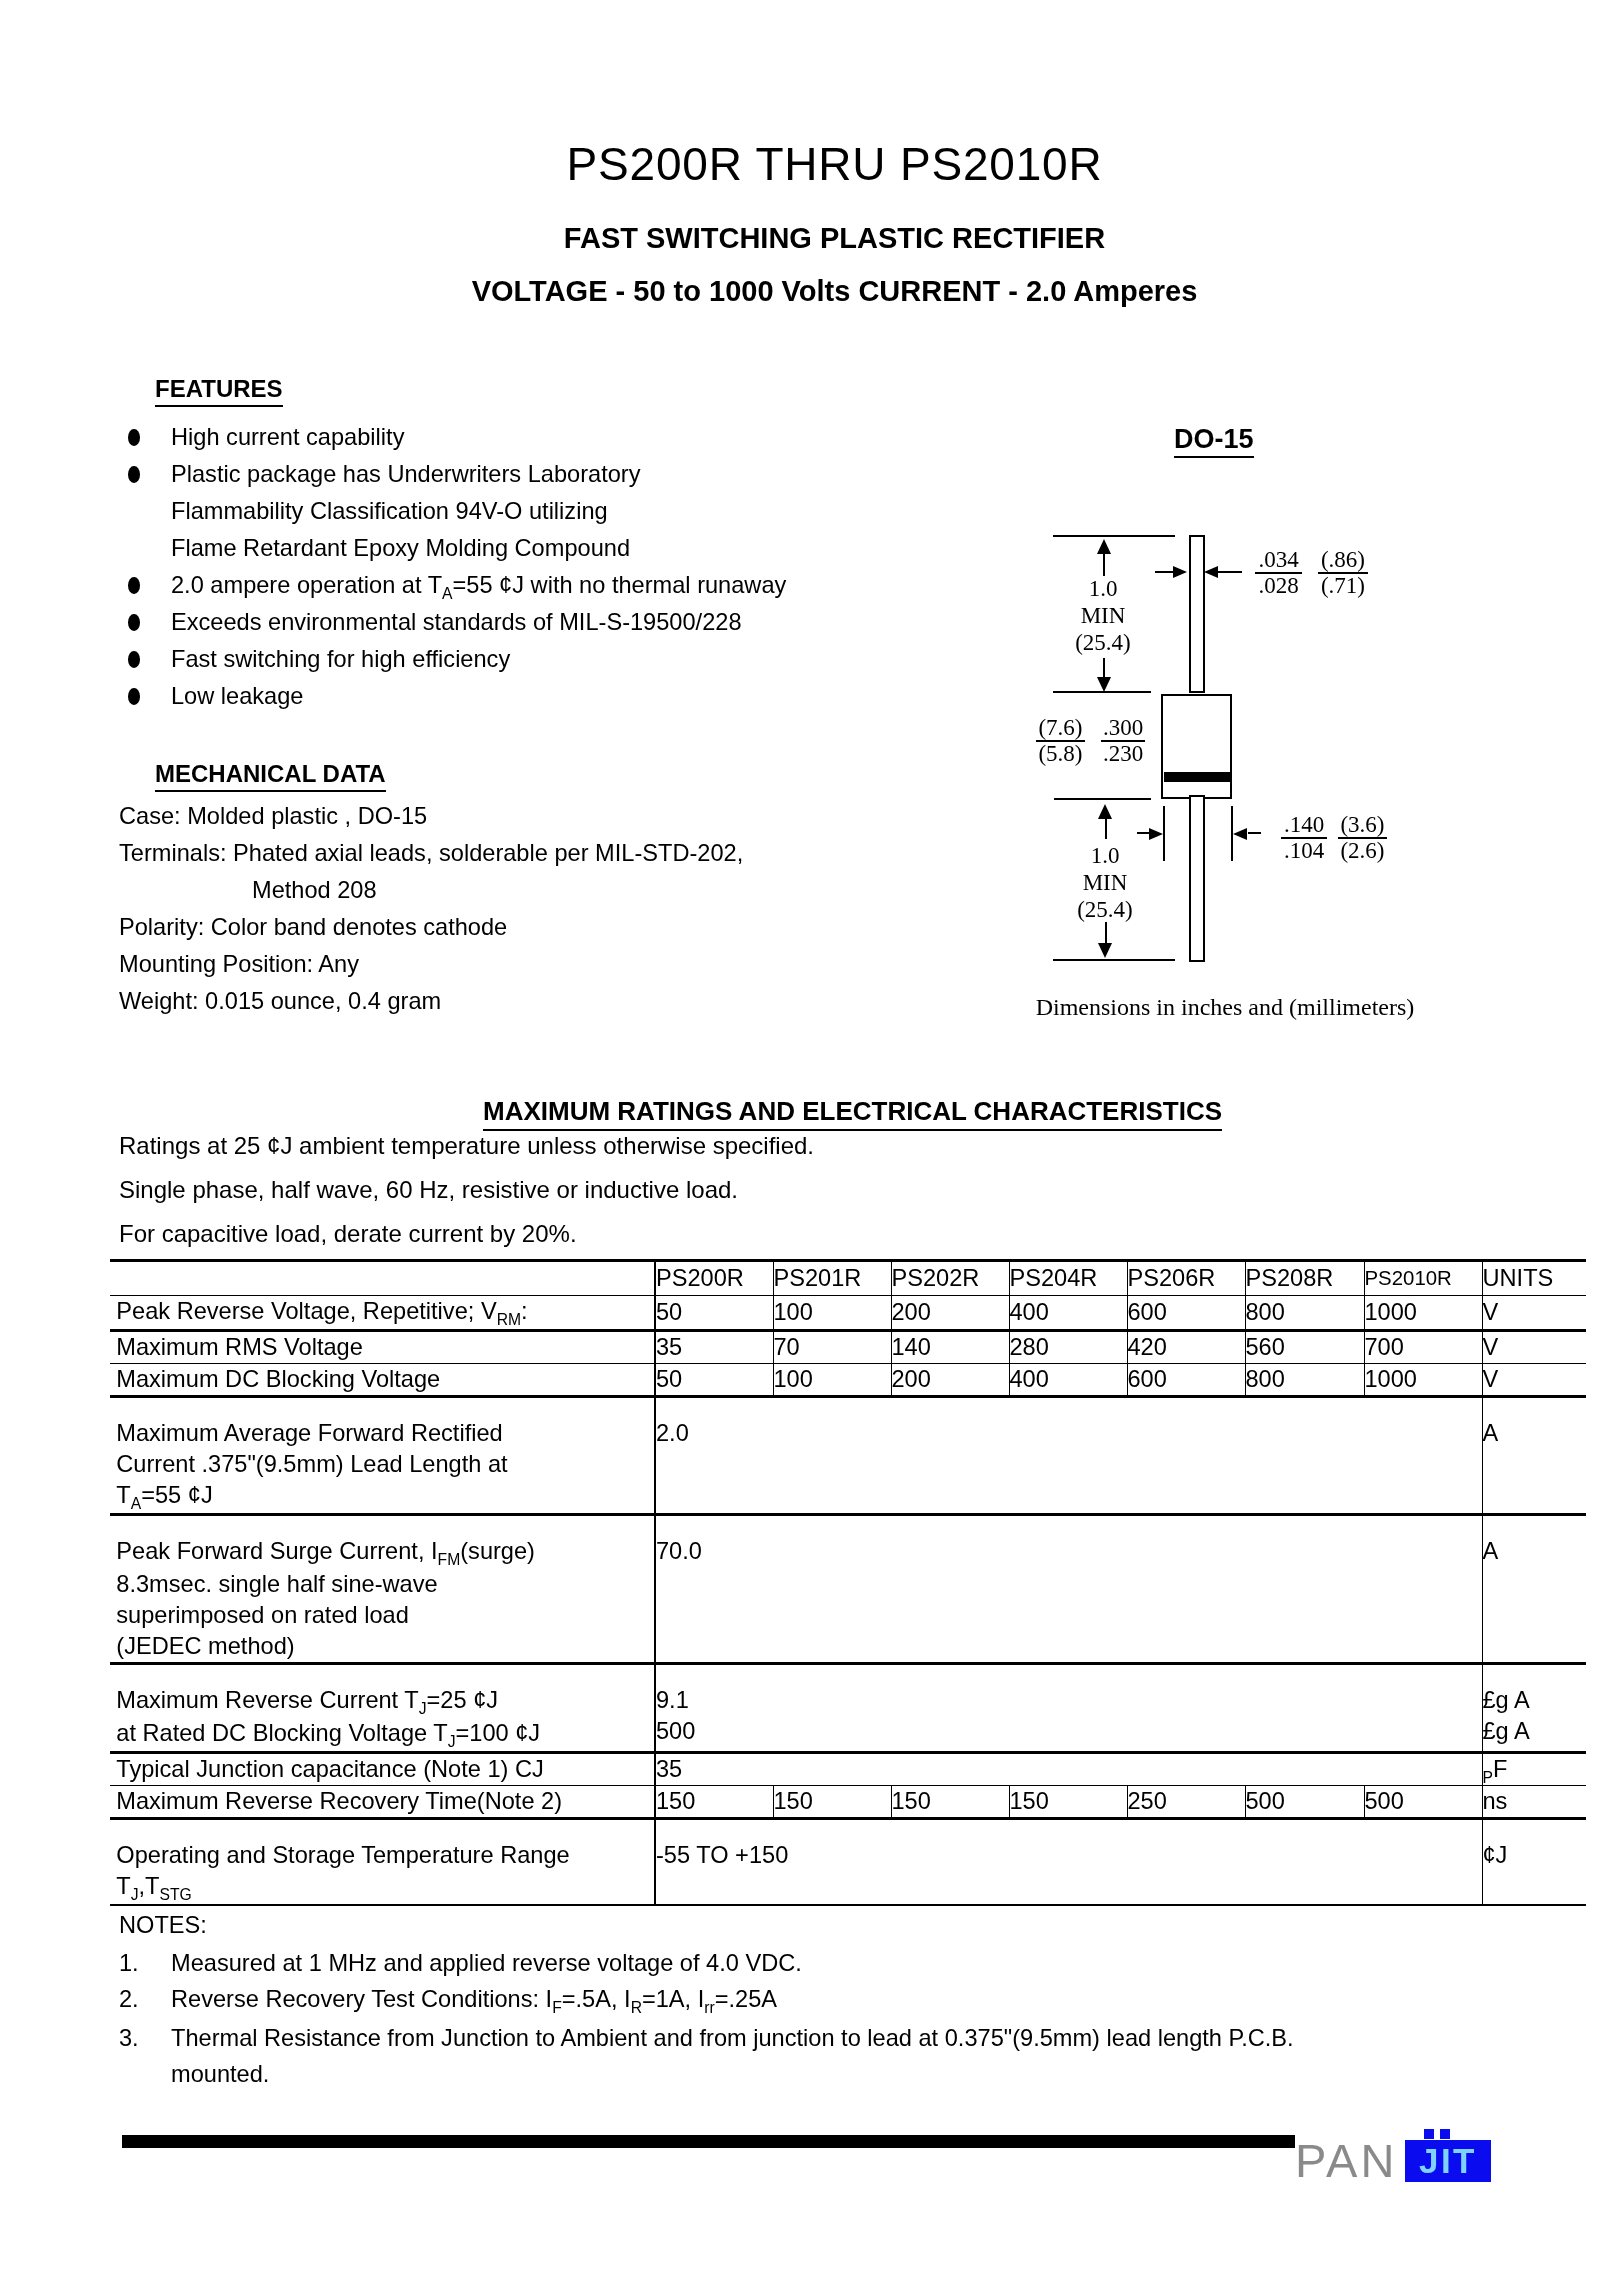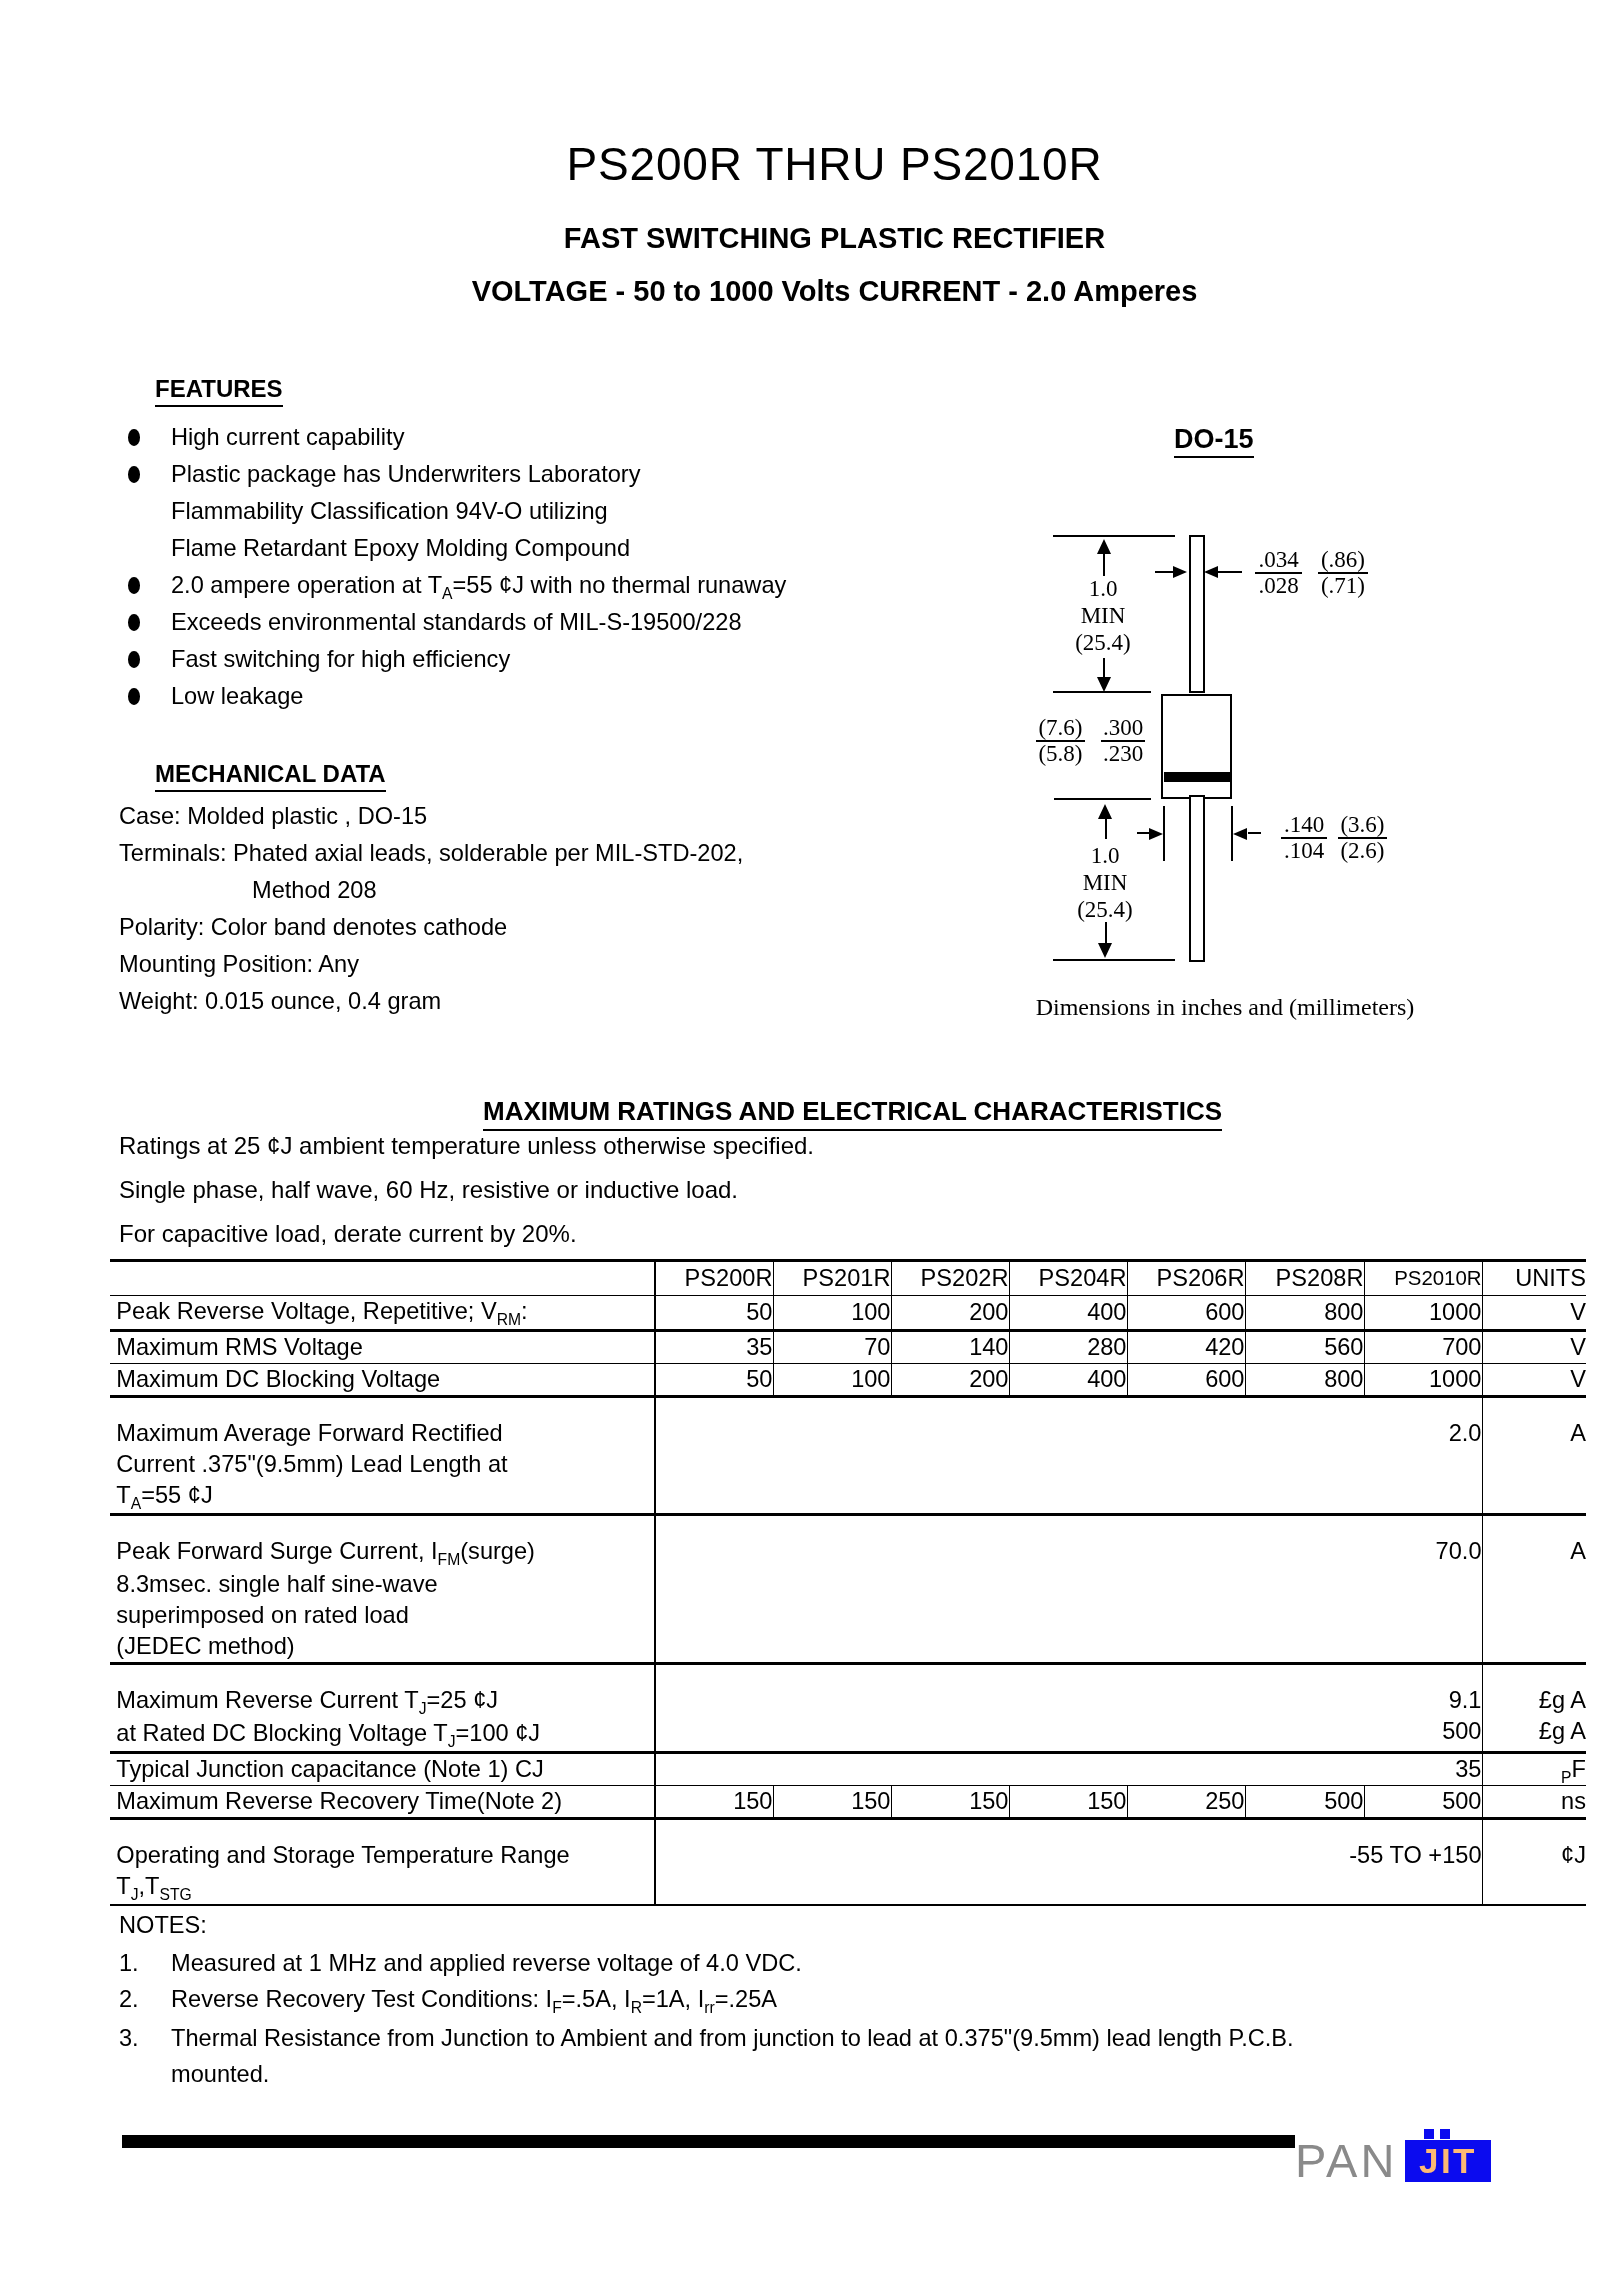--- a/index.html
+++ b/index.html
@@ -22,21 +22,21 @@
   .mech-lines .ind{padding-left:133px;}
   
   .sub{font-size:15.7px;position:relative;top:5.5px;}
   
   .intro{line-height:44px;font-size:24px;}
   
   table.rt{border-collapse:collapse;table-layout:fixed;border-top:3.9px solid #000;}
   table.rt td,table.rt th{border-bottom:1.6px solid #000;font-size:23.6px;font-weight:400;
        vertical-align:middle;padding:0;overflow:hidden;}
   table.rt .lbl{text-align:left;padding-left:6.3px;}
-  table.rt .v{border-left:1.6px solid #000;text-align:right;margin-top:32px;}
+  table.rt .v{border-left:1.6px solid #000;text-align:left;margin-top:32px;}
   table.rt .first{border-left:2.4px solid #000;}
   table.rt th.small{font-size:20.4px;}
   tr.bb4>td,tr.bb4>th{border-bottom:3.1px solid #000;}
   tr.bb3>td,tr.bb3>th{border-bottom:2.4px solid #000;}
   tr.top>td{vertical-align:top;padding-top:20px;}
   .ln{line-height:31px;white-space:nowrap;}
   
   .note-item{display:flex;line-height:36px;font-size:23.6px;}
   .note-num{width:52px;flex:0 0 52px;}
   .note-line{display:block;white-space:nowrap;}
@@ -54,21 +54,21 @@
   .arr.up{border-left:7px solid transparent;border-right:7px solid transparent;border-bottom:15.7px solid #000;}
   .arr.down{border-left:7px solid transparent;border-right:7px solid transparent;border-top:15.7px solid #000;}
   .arr.right{border-top:6.3px solid transparent;border-bottom:6.3px solid transparent;border-left:14px solid #000;}
   .arr.left{border-top:6.3px solid transparent;border-bottom:6.3px solid transparent;border-right:14px solid #000;}
   .caption{position:absolute;left:0;top:570px;width:440px;text-align:center;
       font-family:"Liberation Serif",serif;font-size:24px;}
   
   .bar{left:122px;top:2135px;width:1173px;height:13.3px;background:#000;}
   .logo{left:1295px;top:2123px;width:204px;height:61px;}
   .logo-pan{position:absolute;left:0;top:17.3px;font-size:47px;line-height:41px;color:#8a8a8a;letter-spacing:3.1px;font-weight:400;}
-  .logo-jit{position:absolute;left:110px;top:17.3px;width:86px;height:42px;background:#0b0bef;color:#fdba74;
+  .logo-jit{position:absolute;left:110px;top:17.3px;width:86px;height:42px;background:#0b0bef;color:#7dd3fc;
       font-weight:700;font-size:35px;display:flex;align-items:center;justify-content:center;letter-spacing:2.4px;}
   .logo-dot{position:absolute;width:10.2px;height:9.4px;background:#0b0bef;top:-11px;}
   .dot-j{left:19px;} .dot-i{left:35px;}
 </style>
 </head>
 <body>
 
 <div class="page">
 
   <div class="abs center ttl" style="top:137px">PS200R THRU PS2010R</div>

